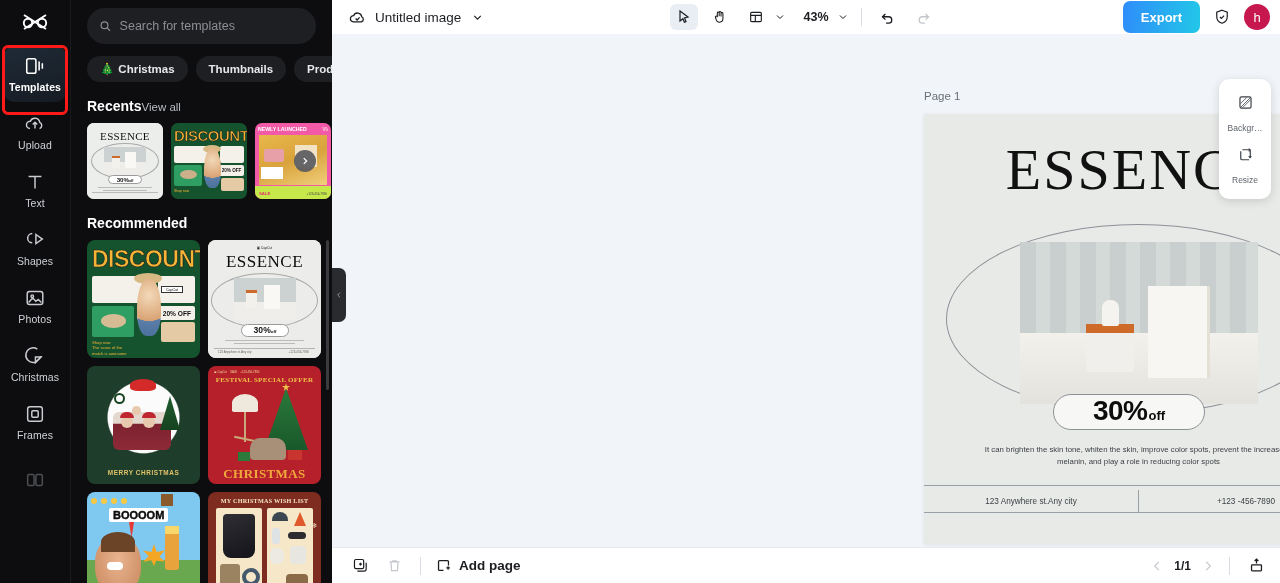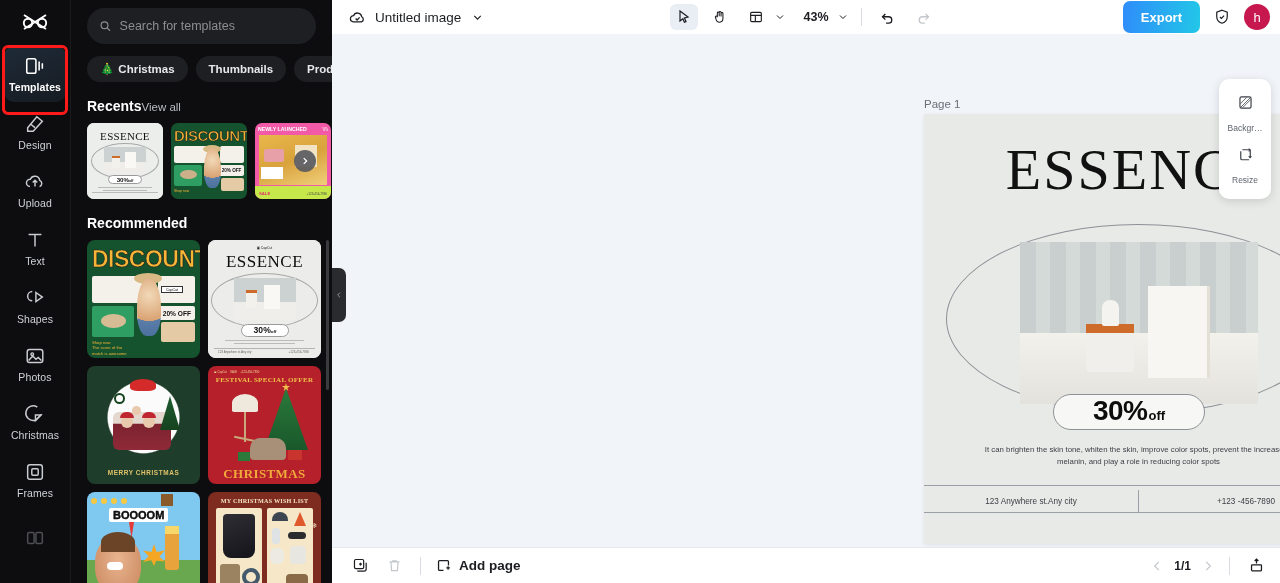--- a/index.html
+++ b/index.html
@@ -141,21 +141,21 @@
     height: 32px; padding: 0 18px; border-radius: 7px; border: none; cursor: pointer;
     background: linear-gradient(95deg,#2f8dfa,#22c7e8);
     color: #fff; font-size: 13px; font-weight: 700; font-family: "Liberation Sans", sans-serif;
   }
   .avatar {
     width: 26px; height: 26px; border-radius: 50%; background: #c6174f; color: #fff;
     display: flex; align-items: center; justify-content: center; font-size: 13px; cursor: pointer;
   }
 
   .canvas-area { flex: 1 1 auto; position: relative; overflow: hidden; }
-  .page-label { position: absolute; left: 592px; top: 56px; font-size: 11.5px; color: #6a7079; margin-top: 8px; }
+  .page-label { position: absolute; left: 592px; top: 56px; font-size: 11.5px; color: #6a7079; }
   .page {
     position: absolute; left: 592px; top: 80px; width: 429px; height: 430px;
     background: #e8eae8; box-shadow: 0 1px 4px rgba(0,0,0,.08); overflow: hidden;
   }
 
   .p-title {
     position:absolute; left:0; right:0; top:22px; text-align:center;
     font-family:"Liberation Serif", serif; font-size:58px; letter-spacing:2px; color:#111;
   }
   .p-oval { position:absolute; left:22px; top:110px; width:385px; height:190px; border:1px solid #8d9196; border-radius:50%; }
@@ -223,27 +223,20 @@
     </div>
 
     <div class="rail-item active">
       <svg class="rail-ico" viewBox="0 0 24 24" fill="none" stroke="#fff" stroke-width="1.7">
         <rect x="3" y="4" width="10" height="16" rx="2"></rect>
           <path d="M16.5 7v10M20 9v6"></path>
       </svg>
       <span class="lbl">Templates</span>
     </div>
 
-    <div class="rail-item">
-      <svg class="rail-ico" viewBox="0 0 24 24" fill="none" stroke="#c9ccd1" stroke-width="1.6">
-        <path d="M4 16 L14 4 l6 5 L10 20 H4z"></path>
-          <path d="M7 12 l5 4"></path>
-      </svg>
-      <span class="lbl">Design</span>
-    </div>
 
     <div class="rail-item">
       <svg class="rail-ico" viewBox="0 0 24 24" fill="none" stroke="#c9ccd1" stroke-width="1.6">
         <path d="M6.5 17a4 4 0 01.4-8 5.4 5.4 0 0110.3 1.3A3.6 3.6 0 0117 17"></path>
           <path d="M12 10v7M9.5 12.5L12 10l2.5 2.5"></path>
       </svg>
       <span class="lbl">Upload</span>
     </div>
 
     <div class="rail-item">

